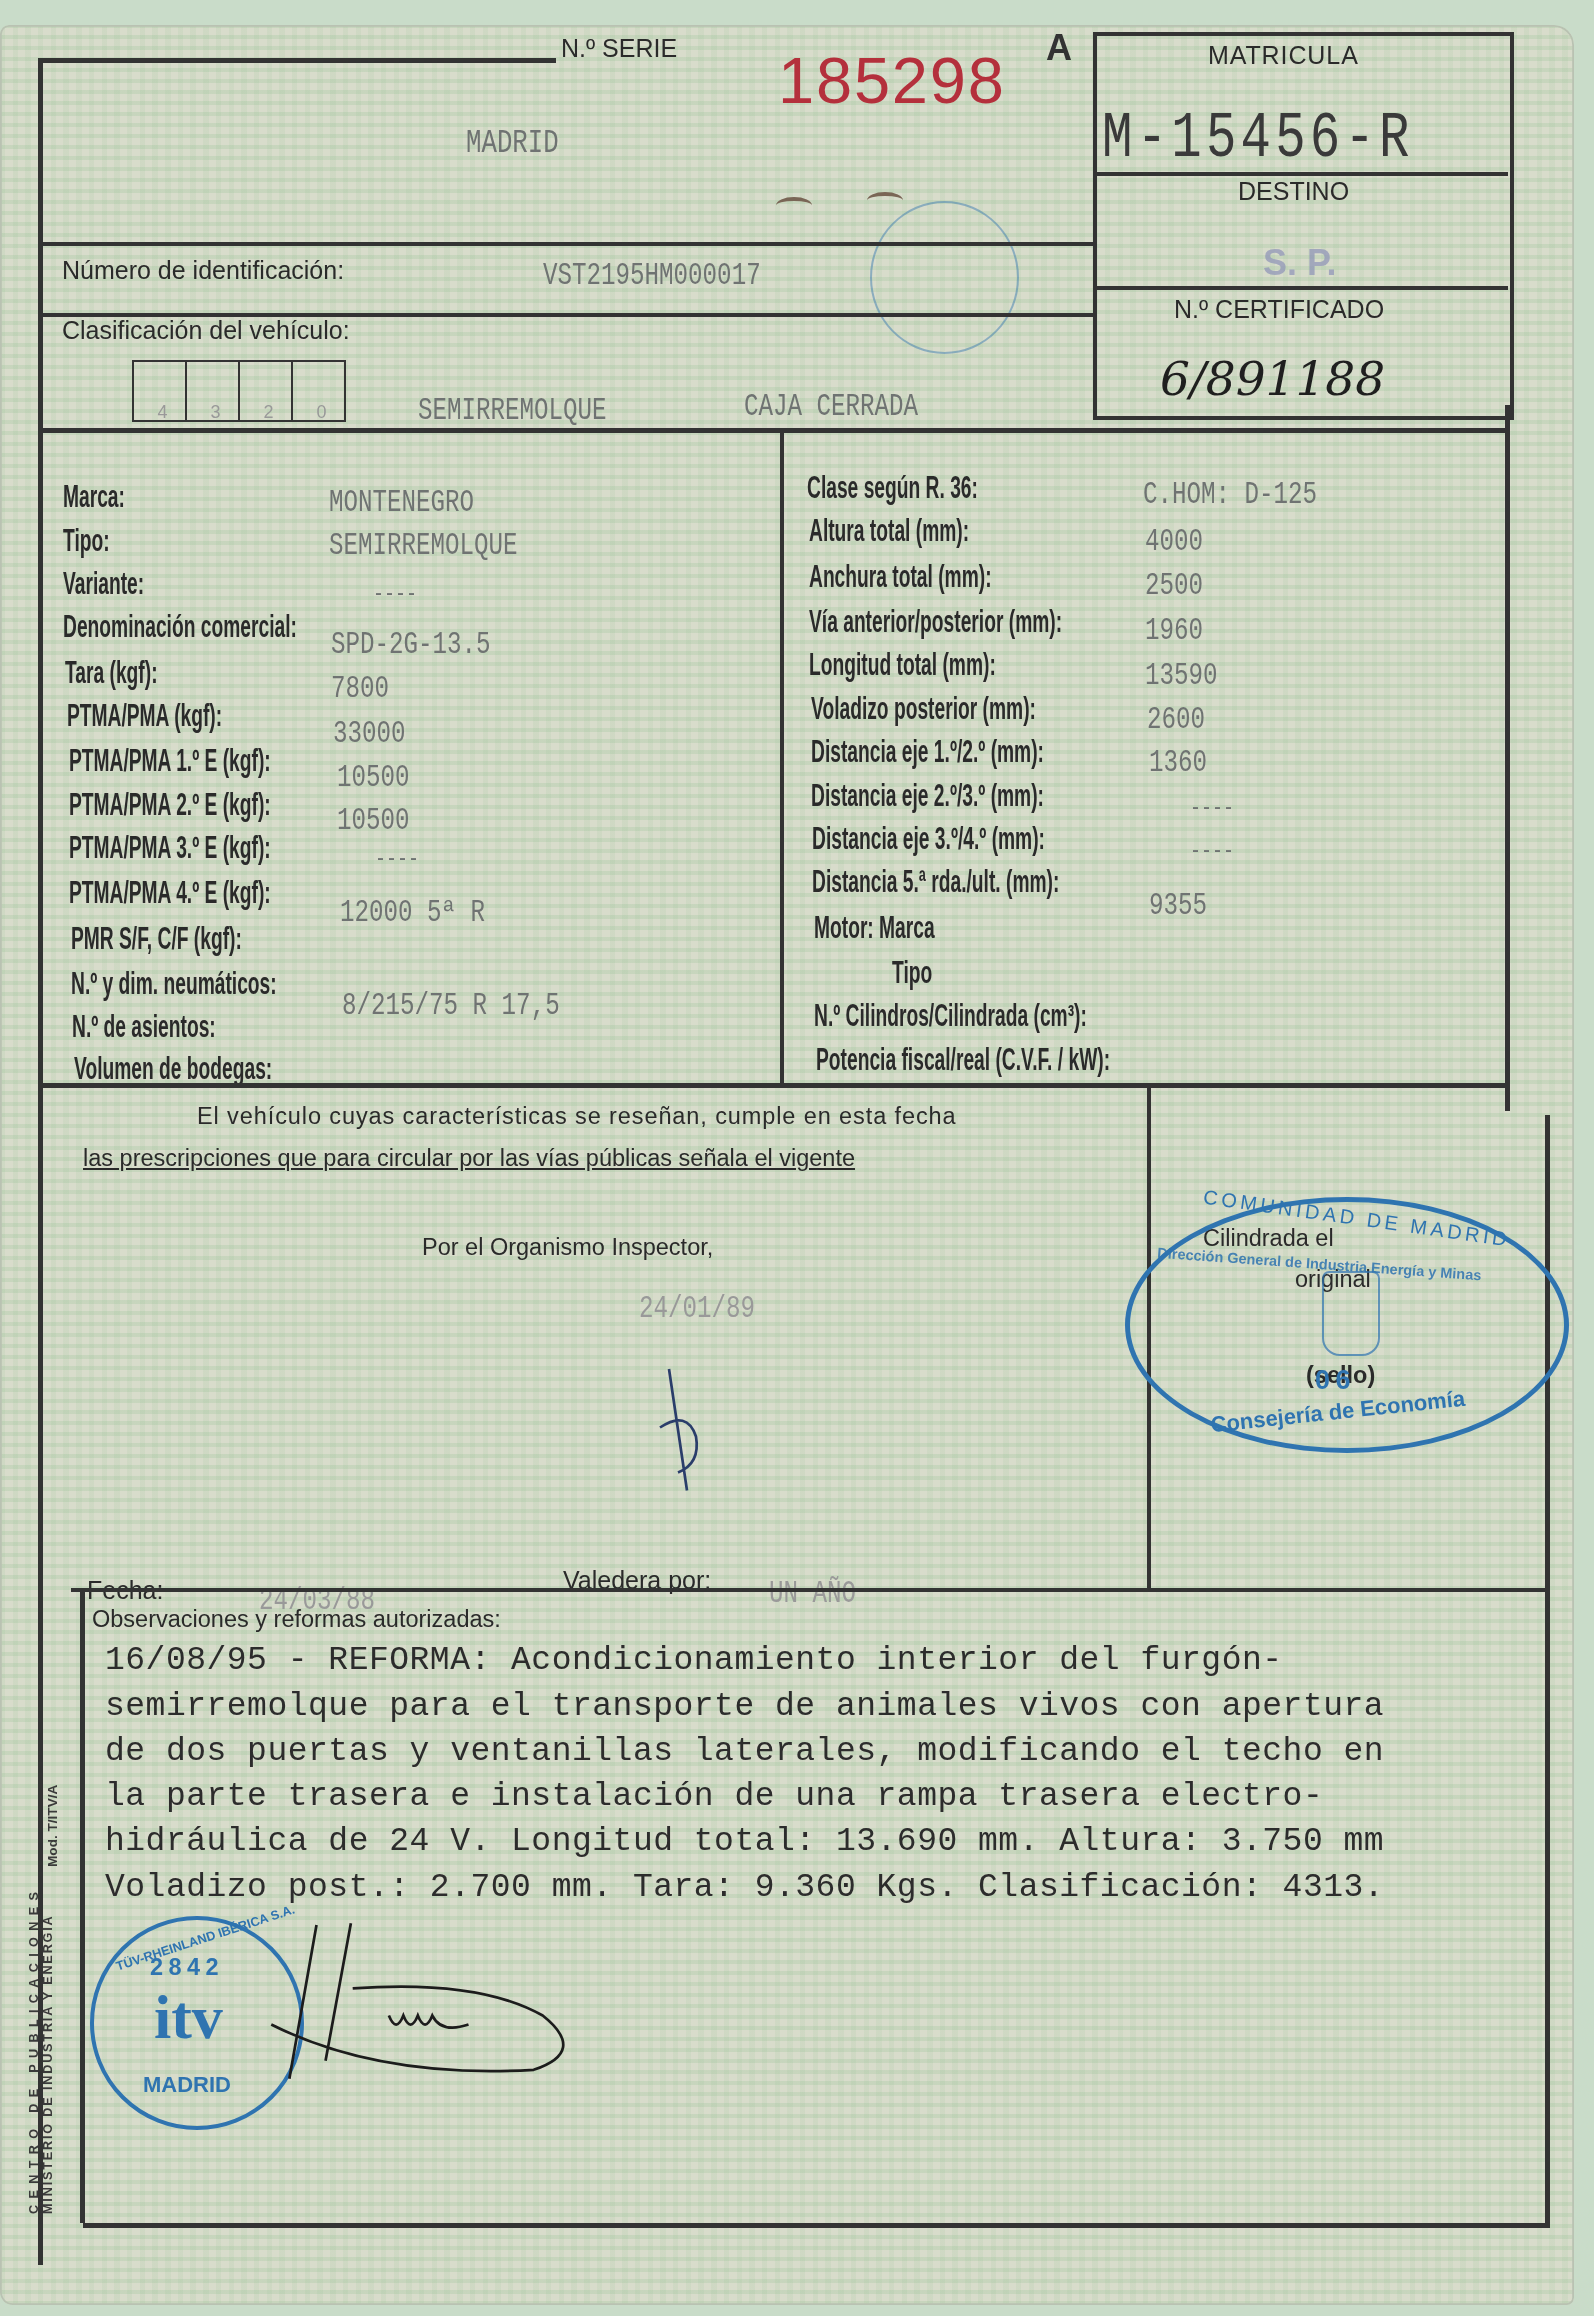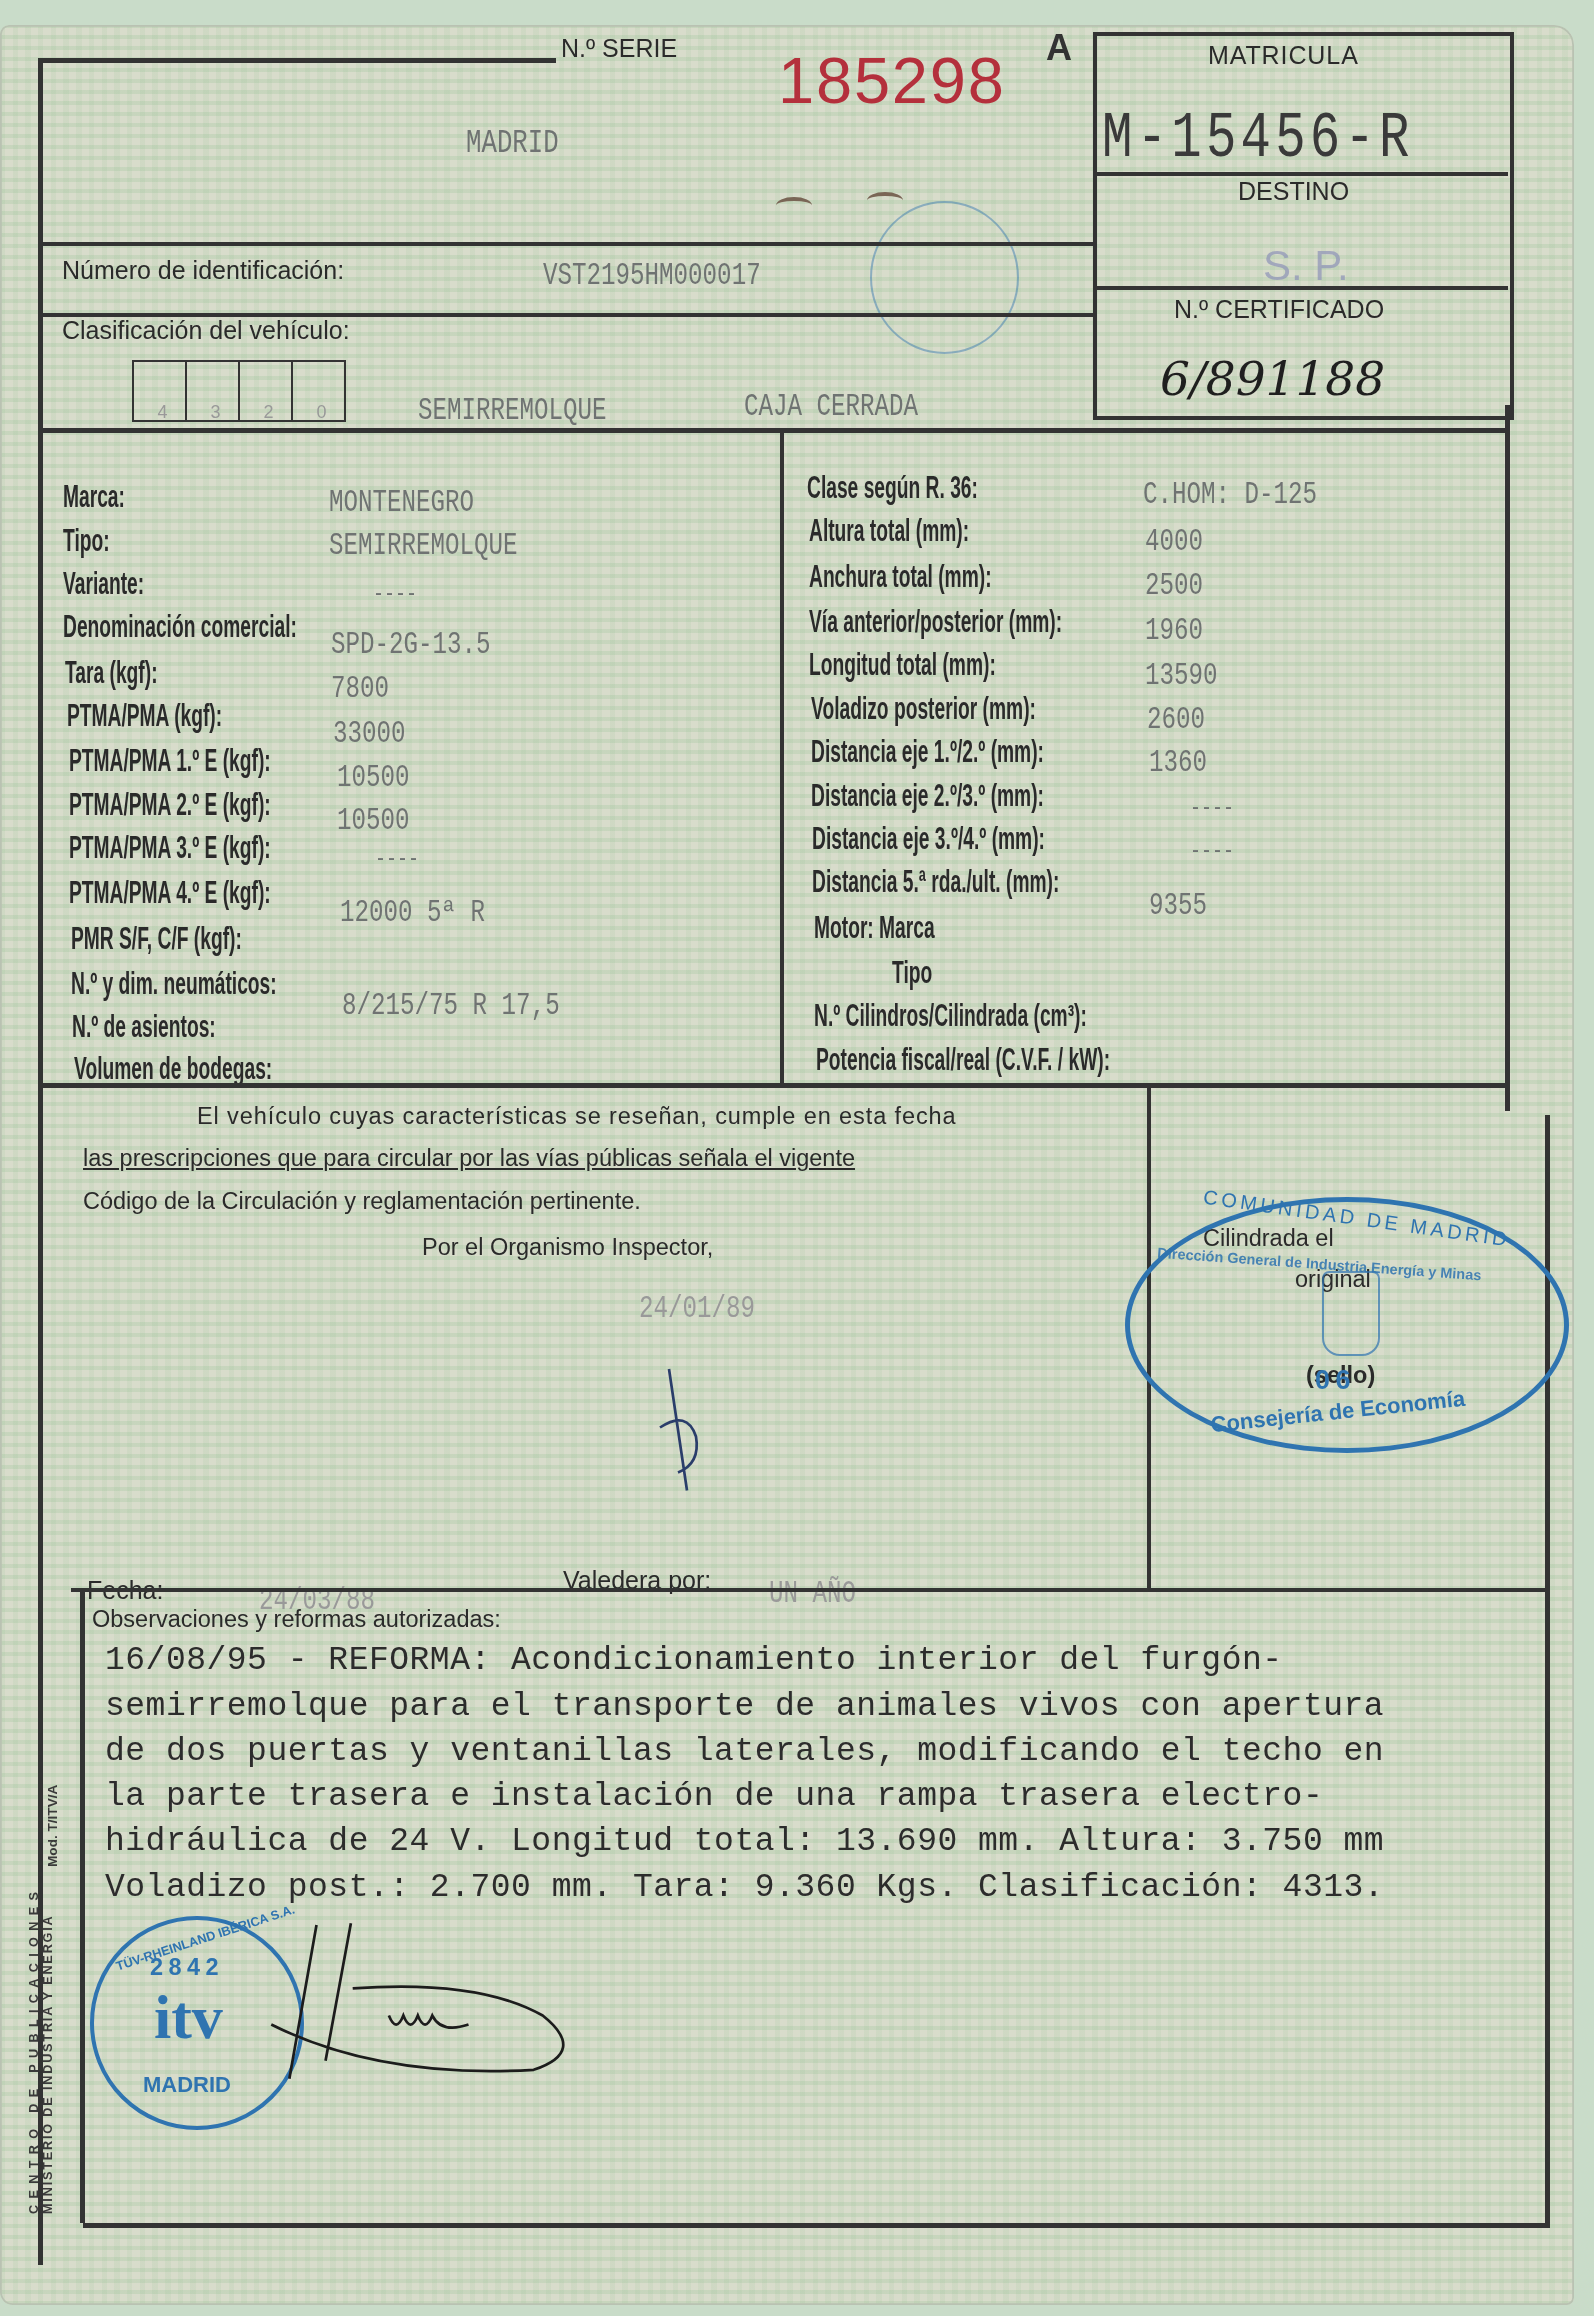--- a/index.html
+++ b/index.html
@@ -49,21 +49,21 @@
   <div class="typed" style="left:466px; top:100px; font-size:33px;">MADRID</div>
 
   <div style="position:absolute; left:776px; top:172px; width:36px; height:12.7px; border-top:4.5px solid #7a6656; border-radius:50% 50% 0 0;"></div>
   <div style="position:absolute; left:867px; top:167px; width:36px; height:12.7px; border-top:4.5px solid #7a6656; border-radius:50% 50% 0 0;"></div>
 
   <div class="box" style="left:1093px; top:7.2px; width:413px; height:380px; border-width:4.5px;"></div>
   <div class="lbl" style="left:1208px; top:16.3px; font-size:25px; letter-spacing:0.9px;">MATRICULA</div>
   <div class="typed" style="left:1102px; top:77px; font-size:65px; color:#3a3a3a; letter-spacing:5.4px;">M-15456-R</div>
   <div class="ln" style="left:1095px; top:147px; width:413px; height:3.6px;"></div>
   <div class="lbl" style="left:1238px; top:152px; font-size:25px;">DESTINO</div>
-  <div class="lbl" style="left:1263px; top:217px; font-size:42px; font-weight:normal; color:#8e93b8; opacity:0.7;">S. P.</div>
+  <div class="lbl" style="left:1263px; top:217px; font-size:36px; font-weight:bold; color:#8e93b8; opacity:0.7;">S. P.</div>
   <div class="ln" style="left:1095px; top:261px; width:413px; height:3.6px;"></div>
   <div class="lbl" style="left:1174px; top:270px; font-size:25px;">N.º CERTIFICADO</div>
   <div class="handw" style="left:1160px; top:326px; font-size:47px;">6/891188</div>
 
   <div class="stamp-blue" style="left:870px; top:176px; width:145px; height:149px; border-width:2.7px; opacity:0.45;"></div>
 
   <div class="ln" style="left:40px; top:217px; width:1055px; height:3.6px;"></div>
   <div class="lbl" style="left:62px; top:231px; font-size:25px;">Número de identificación:</div>
   <div class="typed" style="left:543px; top:233px; font-size:31px;">VST2195HM000017</div>
   <div class="ln" style="left:40px; top:288px; width:1055px; height:3.6px;"></div>
@@ -145,21 +145,20 @@
     <div class="cond" style="left:814px; top:885px;">Motor: Marca</div>
     <div class="cond" style="left:892px; top:930px;">Tipo</div>
     <div class="cond" style="left:814px; top:973px;">N.º Cilindros/Cilindrada (cm³):</div>
     <div class="cond" style="left:816px; top:1017px;">Potencia fiscal/real (C.V.F. / kW):</div>
   </div>
 
   <div class="ln" style="left:42px; top:1058px; width:1467px; height:4.5px;"></div>
   <div class="ln" style="left:1147px; top:1060px; width:3.6px; height:507px;"></div>
   <div class="lbl" style="left:197px; top:1078px; font-size:23.5px; letter-spacing:0.9px;">El vehículo cuyas características se reseñan, cumple en esta fecha</div>
   <div class="lbl" style="left:83px; top:1120px; font-size:23.5px;text-decoration:underline;">las prescripciones que para circular por las vías públicas señala el vigente</div>
-  <div class="lbl" style="left:83px; top:1163px; font-size:23.5px;">Código de la Circulación y reglamentación pertinente.</div>
   <div class="lbl" style="left:422px; top:1209px; font-size:23.5px;">Por el Organismo Inspector,</div>
   <div class="typed" style="left:639px; top:1266px; font-size:31px; color:#999;">24/01/89</div>
 
   <svg style="position:absolute; left:651px; top:1339px;" width="81" height="136" viewBox="0 0 90 150">
     <path d="M20 5 L40 140 M10 70 Q40 50 50 80 Q55 110 30 120" stroke="#2a3d6a" stroke-width="3" fill="none"></path>
   </svg>
 
   <div class="lbl" style="left:1203px; top:1200px; font-size:23.5px;">Cilindrada el</div>
   <div class="lbl" style="left:1295px; top:1241px; font-size:23.5px;">original</div>
   <div class="lbl" style="left:1306px; top:1337px; font-size:23.5px;font-weight:bold;">(sello)</div>

